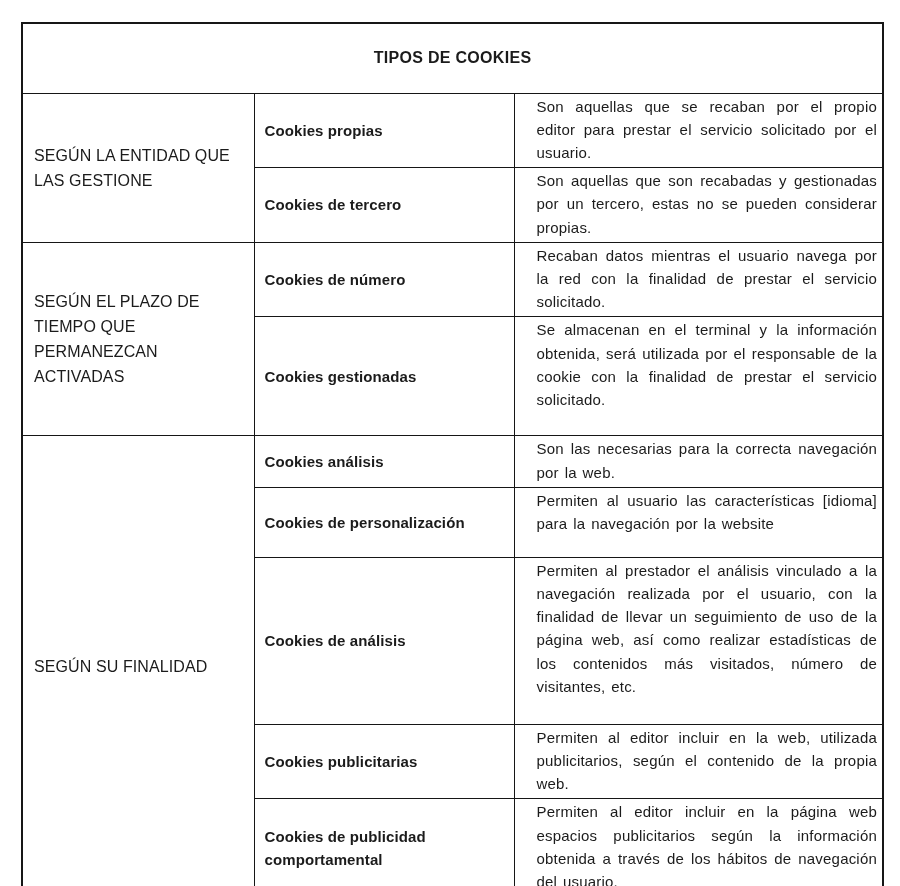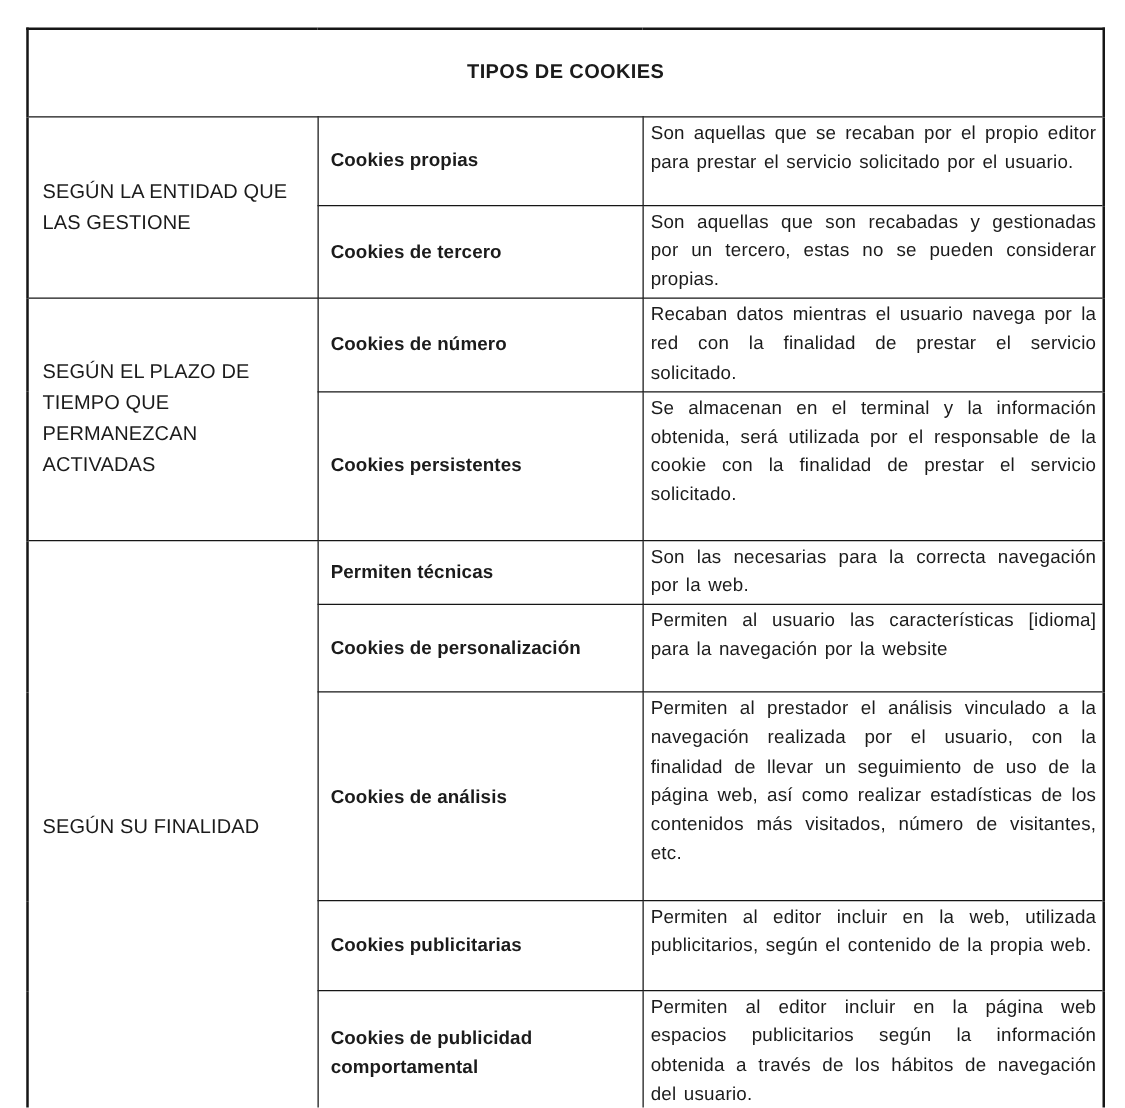--- a/index.html
+++ b/index.html
@@ -61,21 +61,21 @@
     margin-top: 20px;
   }
 
   .desc {
     vertical-align: top;
     text-align: justify;
     font-size: 15px;
     line-height: 23.2px;
     letter-spacing: 0.2px;
     word-spacing: 1.5px;
-    padding: 1px 5px 3px 6px;
+    padding: 1px 5px 3px 22px;
   }
 
   
   .r-title { height: 70px; }
   .r1 { height: 71px; }
   .r2 { height: 70px; }
   .r3 { height: 71px; }
   .r4 { height: 119px; }
   .r5 { height: 45px; }
   .r6 { height: 70px; }
@@ -107,27 +107,27 @@
         <td class="name">Cookies de tercero</td>
         <td class="desc er">Son aquellas que son recabadas y gestionadas por un tercero, estas no se pueden considerar propias.</td>
       </tr>
 
       <tr class="r3">
         <td rowspan="2" class="cat el">SEGÚN EL PLAZO DE TIEMPO QUE PERMANEZCAN ACTIVADAS</td>
         <td class="name">Cookies de número</td>
         <td class="desc er">Recaban datos mientras el usuario navega por la red con la finalidad de prestar el servicio solicitado.</td>
       </tr>
       <tr class="r4">
-        <td class="name">Cookies persistentes</td>
+        <td class="name">Cookies gestionadas</td>
         <td class="desc er">Se almacenan en el terminal y la información obtenida, será utilizada por el responsable de la cookie con la finalidad de prestar el servicio solicitado.</td>
       </tr>
 
       <tr class="r5">
         <td rowspan="5" class="cat el">SEGÚN SU FINALIDAD</td>
-        <td class="name">Permiten técnicas</td>
+        <td class="name">Cookies análisis</td>
         <td class="desc er">Son las necesarias para la correcta navegación por la web.</td>
       </tr>
       <tr class="r6">
         <td class="name">Cookies de personalización</td>
         <td class="desc er">Permiten al usuario las características [idioma] para la navegación por la website</td>
       </tr>
       <tr class="r7">
         <td class="name">Cookies de análisis</td>
         <td class="desc er">Permiten al prestador el análisis vinculado a la navegación realizada por el usuario, con la finalidad de llevar un seguimiento de uso de la página web, así como realizar estadísticas de los contenidos más visitados, número de visitantes, etc.</td>
       </tr>

